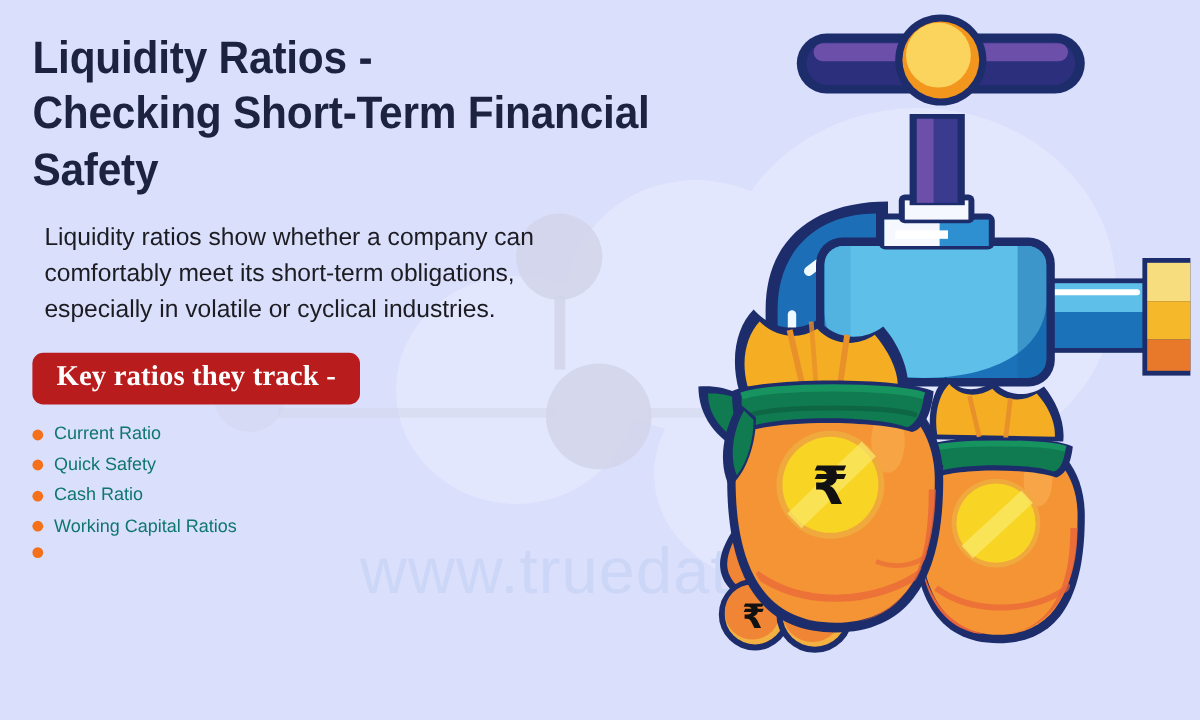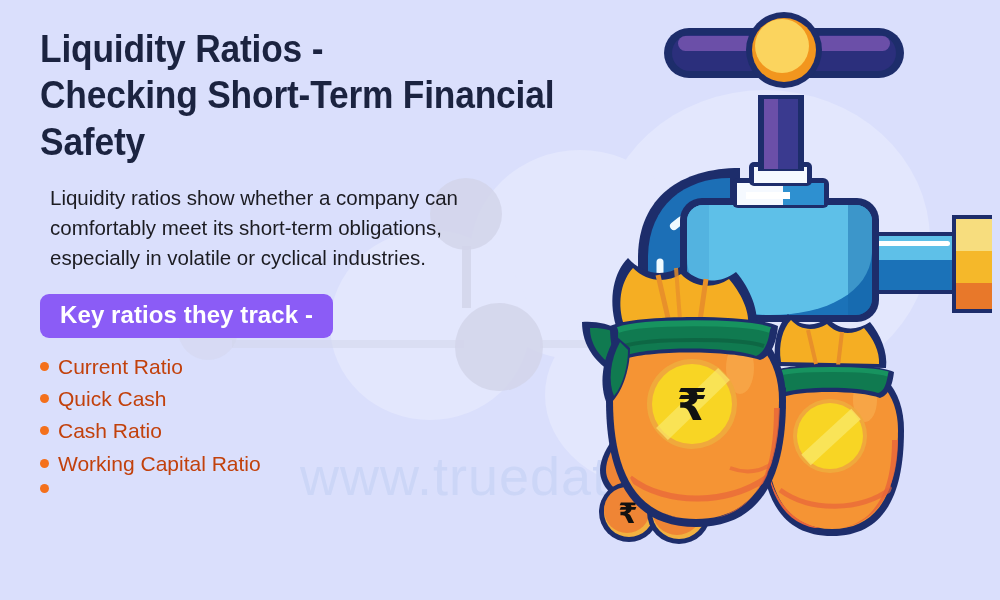--- a/index.html
+++ b/index.html
@@ -59,21 +59,21 @@
     letter-spacing: 1px;
     color: #ccd6f7;
     font-family: "Liberation Sans", sans-serif;
     white-space: nowrap;
     user-select: none;
   }
 
   
   .content {
     position: absolute;
-    left: 40px;
+    left: 27px;
     top: 26px;
     width: 640px;
     z-index: 5;
   }
   .title {
     margin: 0;
     color: #1b2340;
     font-family: "Liberation Sans Narrow", "Liberation Sans", sans-serif;
     font-size: 38px;
     font-weight: bold;
@@ -86,49 +86,50 @@
   .lead {
     margin: 18px 0 0 10px;
     color: #1c1c22;
     font-size: 20.5px;
     line-height: 1.45;
     max-width: 470px;
   }
   .badge-wrap { margin-top: 22px; }
   .badge {
     display: inline-block;
-    background: #8b5cf6;
+    background: #b91c1c;
     color: #ffffff;
     font-size: 24px;
     font-weight: bold;
     padding: 7px 20px 9px 20px;
     border-radius: 9px;
     letter-spacing: .1px;
+    font-family: Liberation Serif, serif;
   }
   .ratio-list {
     list-style: none;
     margin: 17px 0 0 0;
     padding: 0;
   }
   .ratio-item {
     display: flex;
     align-items: center;
     margin-bottom: 9px;
   }
   .bullet-dot {
     width: 9px;
     height: 9px;
     border-radius: 50%;
     background: #f4701b;
     margin-right: 9px;
     flex: none;
   }
   .ratio-label {
-    color: #c2410c;
-    font-size: 21px;
+    color: #0f766e;
+    font-size: 15px;
     line-height: 1.1;
   }
 
   
   .illustration {
     position: absolute;
     right: 0;
     top: 0;
     width: 420px;
     height: 600px;
@@ -166,29 +167,29 @@
       <span class="badge">Key ratios they track -</span>
     </div>
 
     <ul class="ratio-list">
       <li class="ratio-item">
         <span class="bullet-dot"></span>
         <span class="ratio-label">Current Ratio</span>
       </li>
       <li class="ratio-item">
         <span class="bullet-dot"></span>
-        <span class="ratio-label">Quick Cash</span>
+        <span class="ratio-label">Quick Safety</span>
       </li>
       <li class="ratio-item">
         <span class="bullet-dot"></span>
         <span class="ratio-label">Cash Ratio</span>
       </li>
       <li class="ratio-item">
         <span class="bullet-dot"></span>
-        <span class="ratio-label">Working Capital Ratio</span>
+        <span class="ratio-label">Working Capital Ratios</span>
       </li>
       <li class="ratio-item">
         <span class="bullet-dot"></span>
       </li>
     </ul>
   </div>
 
   <div class="illustration">
     <svg width="420" height="600" viewBox="0 0 420 600" xmlns="http://www.w3.org/2000/svg">
       <defs>

